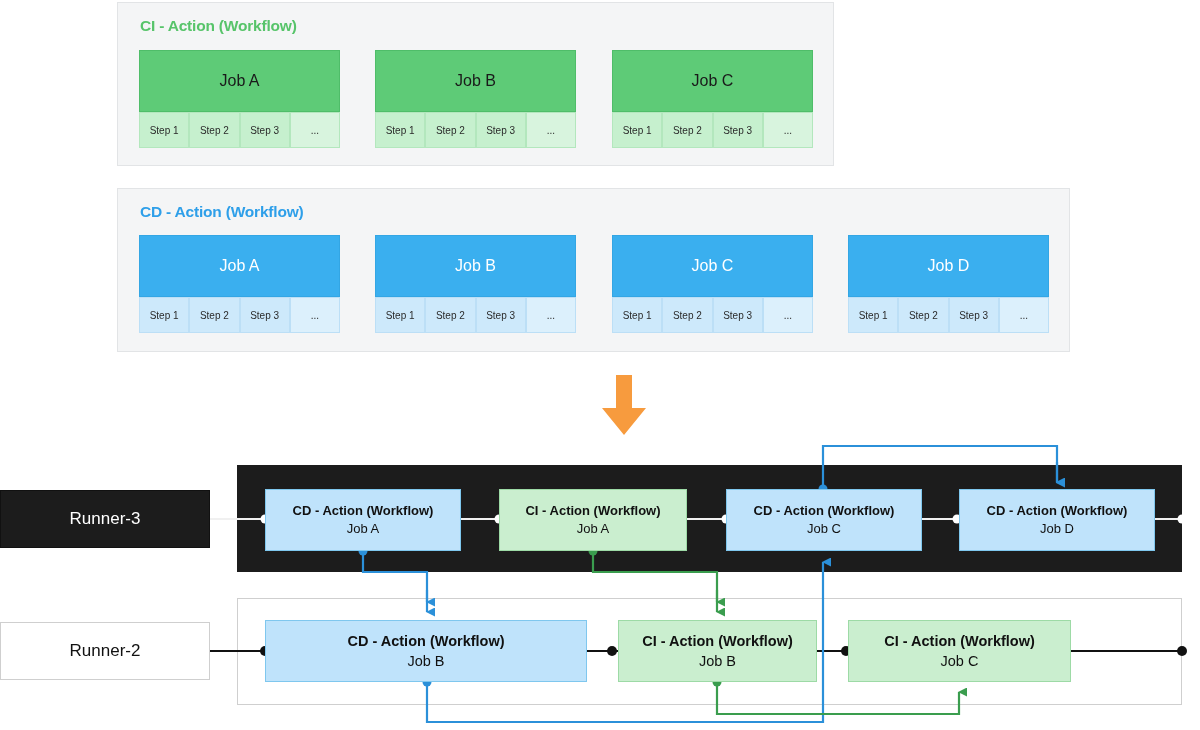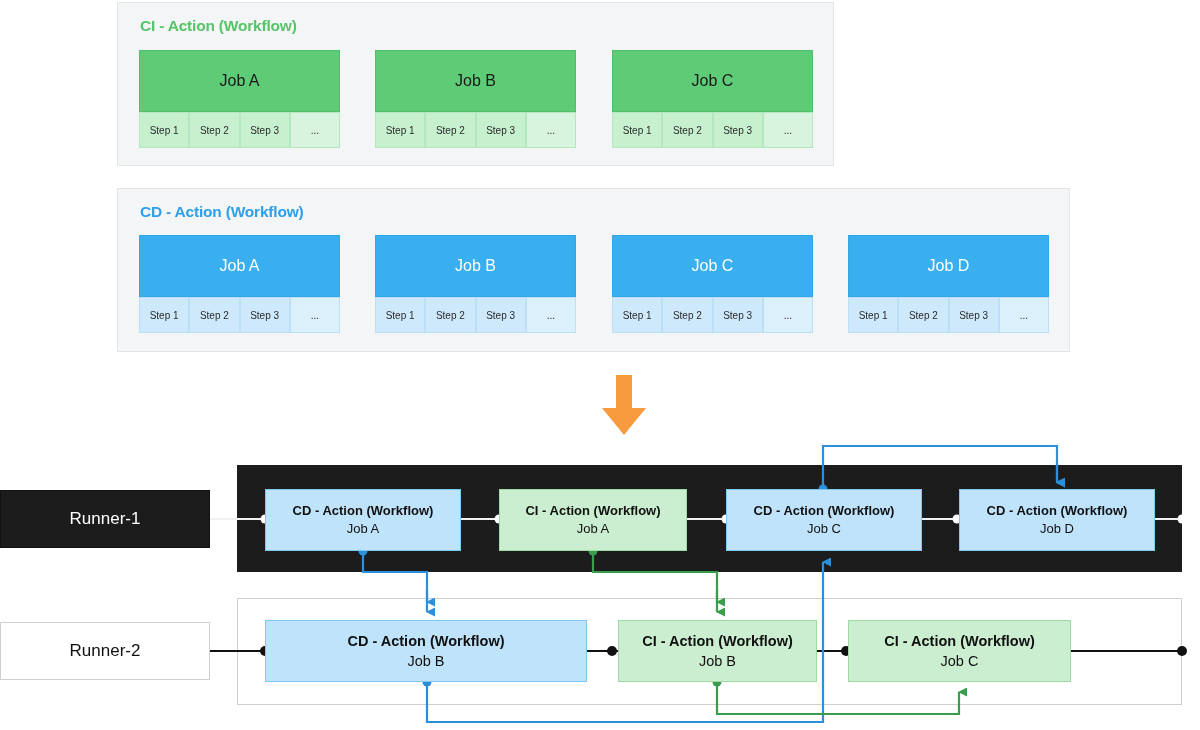--- a/index.html
+++ b/index.html
@@ -175,21 +175,21 @@
   </div>
 
   <svg class="big-arrow" style="left:598px;top:375px;" width="52" height="62" viewBox="0 0 52 62">
     <polygon points="18,0 34,0 34,33 48,33 26,60 4,33 18,33" fill="#f79b3e"></polygon>
   </svg>
 
   <div class="band dark" style="left:237px;top:465px;width:945px;height:107px;"></div>
   <div class="band light" style="left:237px;top:598px;width:945px;height:107px;"></div>
 
   <div class="runner-box dark" style="left:0px;top:490px;width:210px;height:58px;">
-    <span>Runner-1</span>
+    <span>Runner-3</span>
   </div>
   <div class="runner-box light" style="left:0px;top:622px;width:210px;height:58px;">
     <span>Runner-2</span>
   </div>
 
   <svg class="overlay">
     <defs>
       <marker id="ah-blue" markerWidth="9" markerHeight="9" refX="4.5" refY="8" orient="auto" markerUnits="userSpaceOnUse">
         <path d="M0,0 L9,0 L4.5,9 z" fill="#2b90d9"></path>
       </marker>

